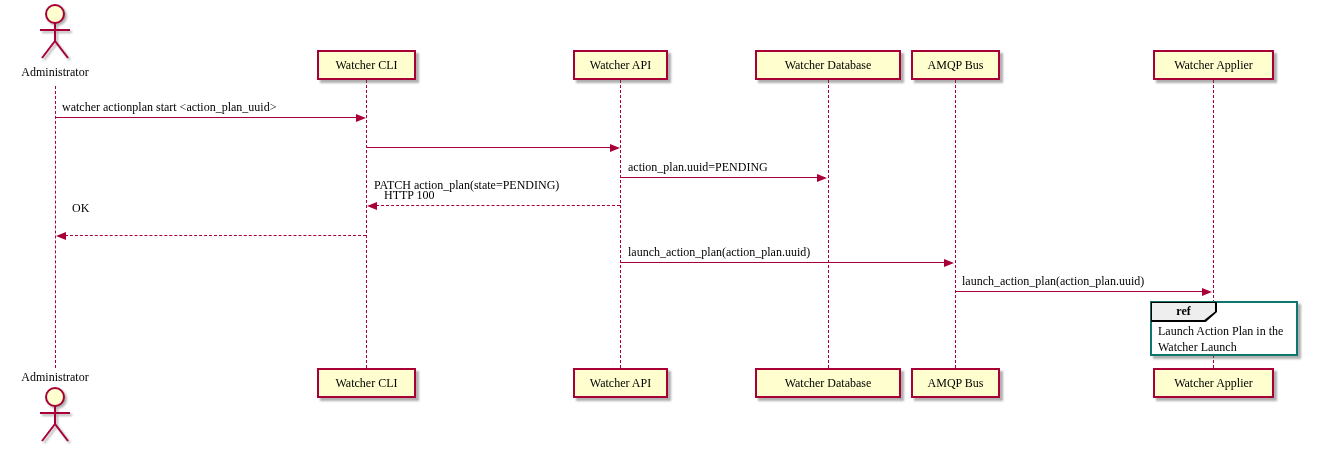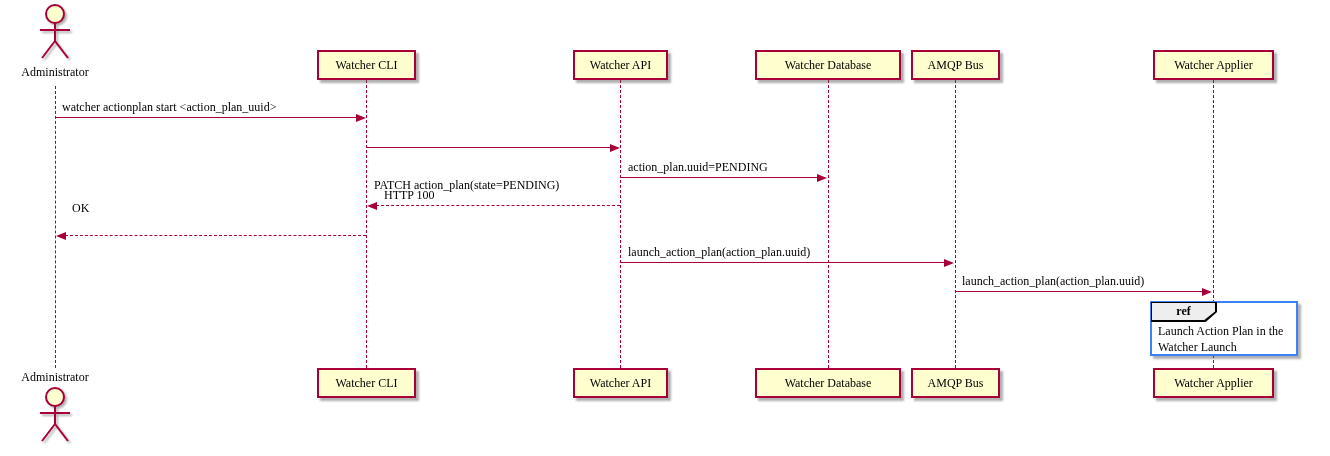--- a/index.html
+++ b/index.html
@@ -47,21 +47,21 @@
   .msg-line.solid  { border-top: 1.5px solid #A80036; }
   .msg-line.dashed { border-top: 1.5px dashed #A80036; }
   .arrowhead { position: absolute; width: 0; height: 0; z-index: 3; }
   .arrowhead.right { border-top: 4px solid transparent; border-bottom: 4px solid transparent; border-left: 10px solid #A80036; }
   .arrowhead.left  { border-top: 4px solid transparent; border-bottom: 4px solid transparent; border-right: 10px solid #A80036; }
   .ref-box {
     position: absolute;
     left: 1150px; top: 301px;
     width: 148px; height: 55px;
     background: #ffffff;
-    border: 2px solid #3b82f6;
+    border: 2px solid #0f766e;
     box-shadow: 3px 3px 2px rgba(80,80,80,0.45);
     z-index: 6;
   }
   .ref-tab-outline {
     position: absolute; left: -1px; top: -1px;
     width: 66px; height: 20px;
     background: #000000;
     clip-path: polygon(0 0, 100% 0, 100% 50%, 83% 100%, 0 100%);
   }
   .ref-tab-fill {

